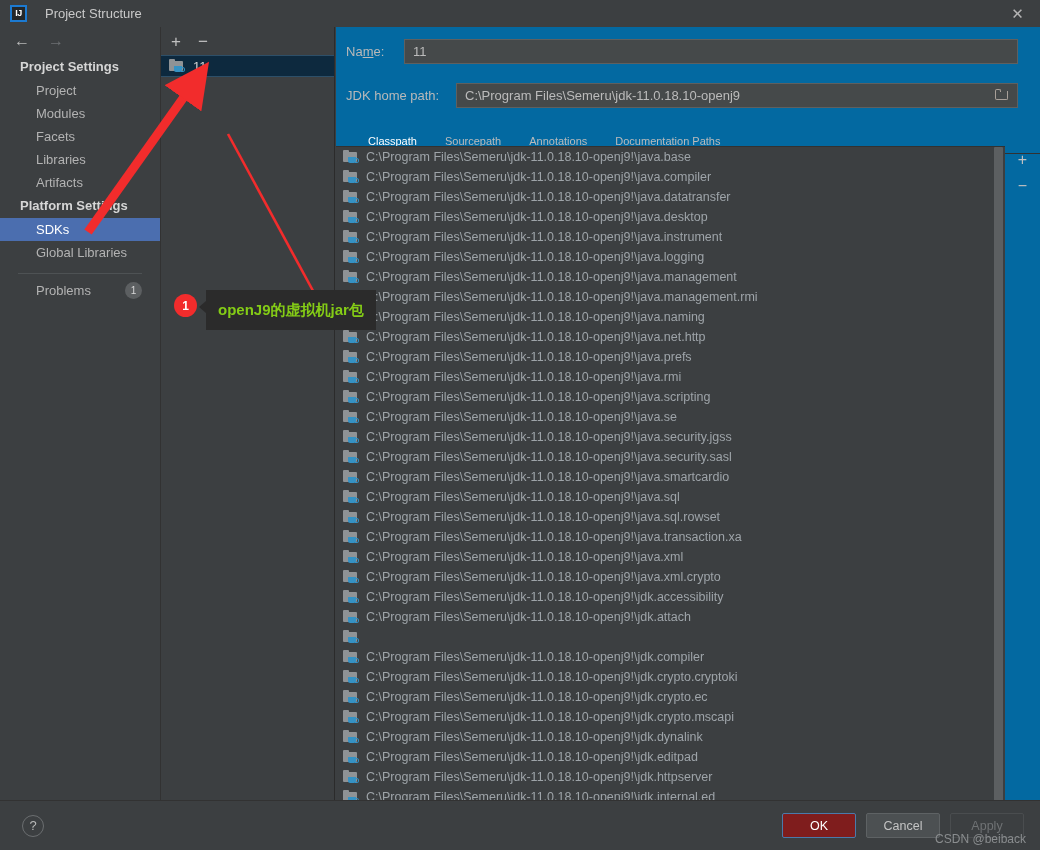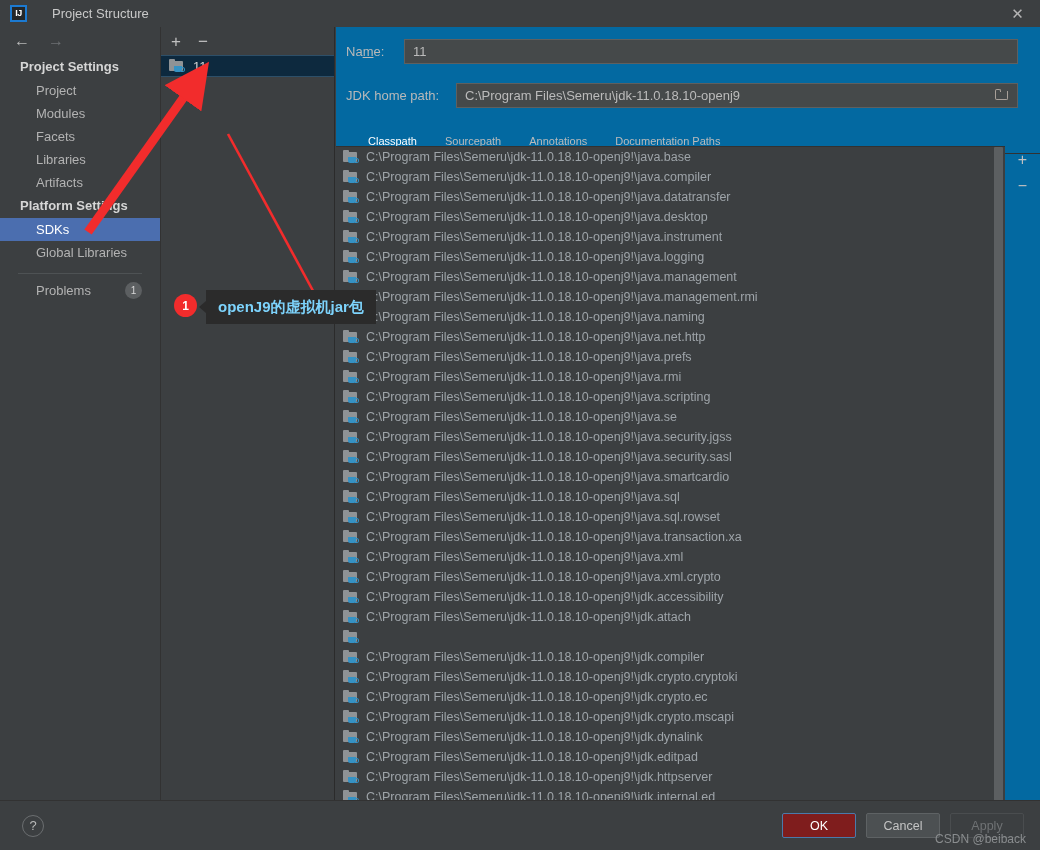--- a/index.html
+++ b/index.html
@@ -27,21 +27,21 @@
   .ij-icon {
     width: 17px; height: 17px; margin-left: 10px;
     border: 2px solid #1c7ad1;
     background: #242729;
     display: flex; align-items: center; justify-content: center;
     font-size: 9px; font-weight: bold; color: #ffffff;
     letter-spacing: -0.5px;
     line-height: 1;
   }
   .title-text {
-    margin-left: 25px;
+    margin-left: 18px;
     font-size: 13px; color: #c9c9c9;
   }
   .close-btn {
     position: absolute; right: 0; top: 0;
     width: 45px; height: 27px;
     display: flex; align-items: center; justify-content: center;
     font-size: 15px; color: #b5b5b5;
   }
 
   
@@ -251,22 +251,22 @@
   }
 
   
   .anno-svg {
     position: absolute; left: 0; top: 0;
     width: 1040px; height: 850px;
     pointer-events: none;
   }
   .callout {
     position: absolute; left: 206px; top: 290px;
-    height: 34px;
-    background: #2b2b2b; color: #7dd3fc;
+    height: 40px;
+    background: #2b2b2b; color: #84cc16;
     font-size: 15px; font-weight: bold;
     display: flex; align-items: center;
     padding: 0 12px;
   }
   .callout:before {
     content: ""; position: absolute; left: -7px; top: 11px;
     border-top: 6px solid transparent;
     border-bottom: 6px solid transparent;
     border-right: 7px solid #2b2b2b;
   }

